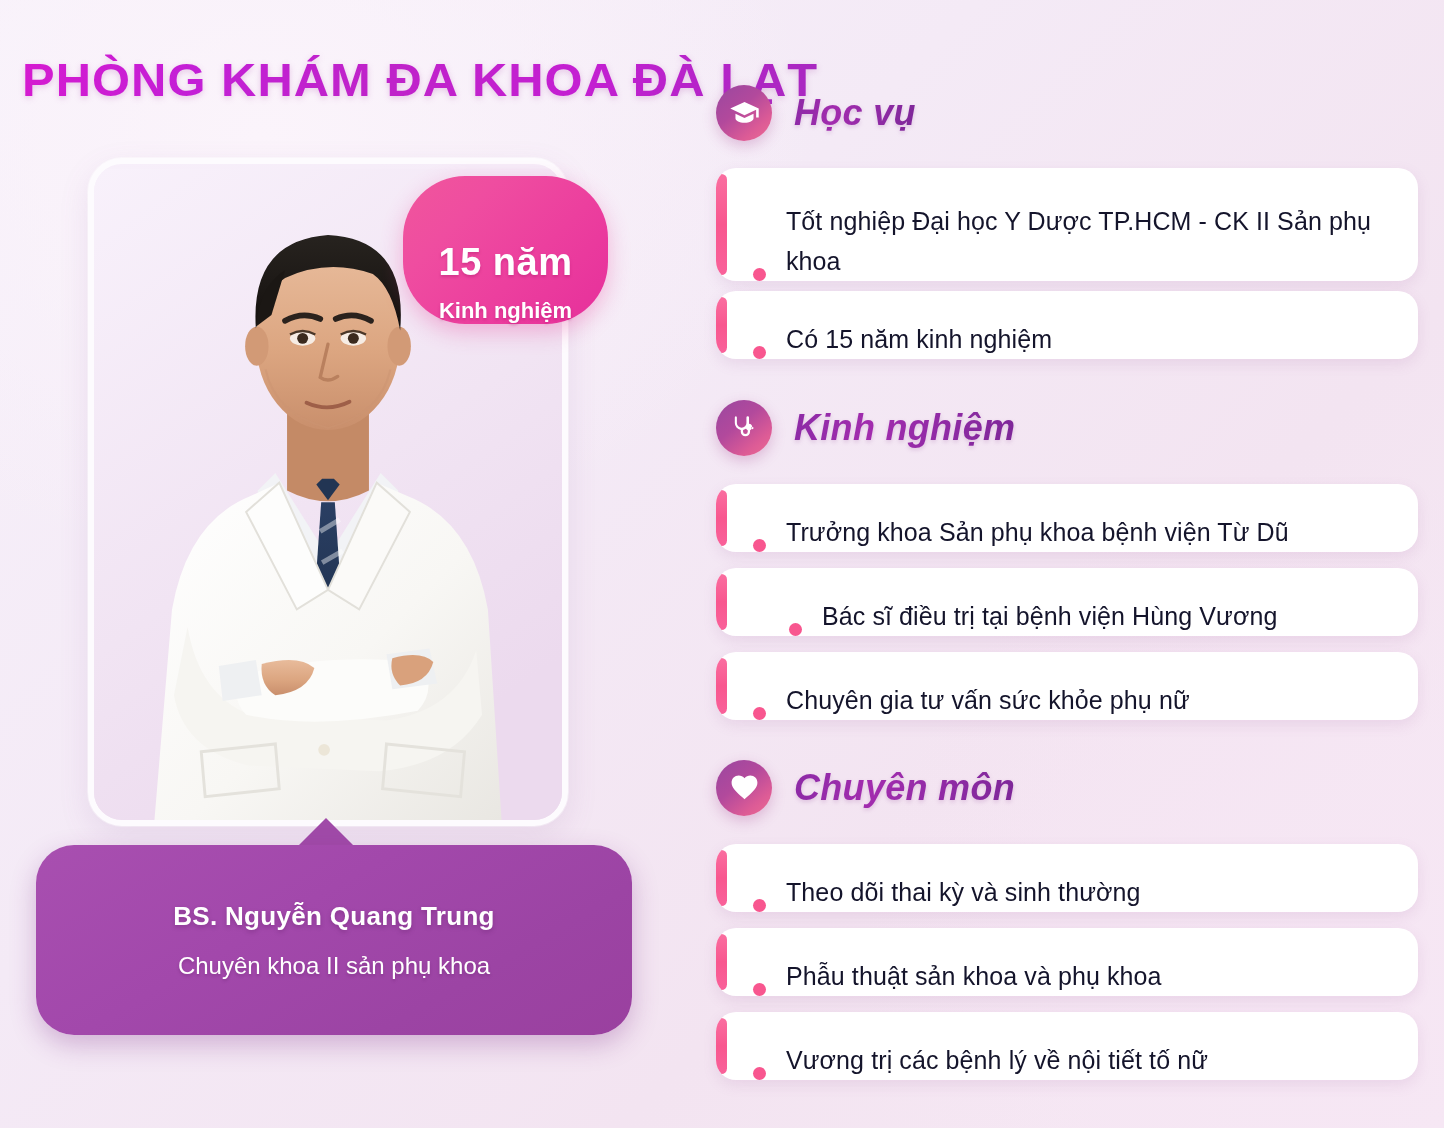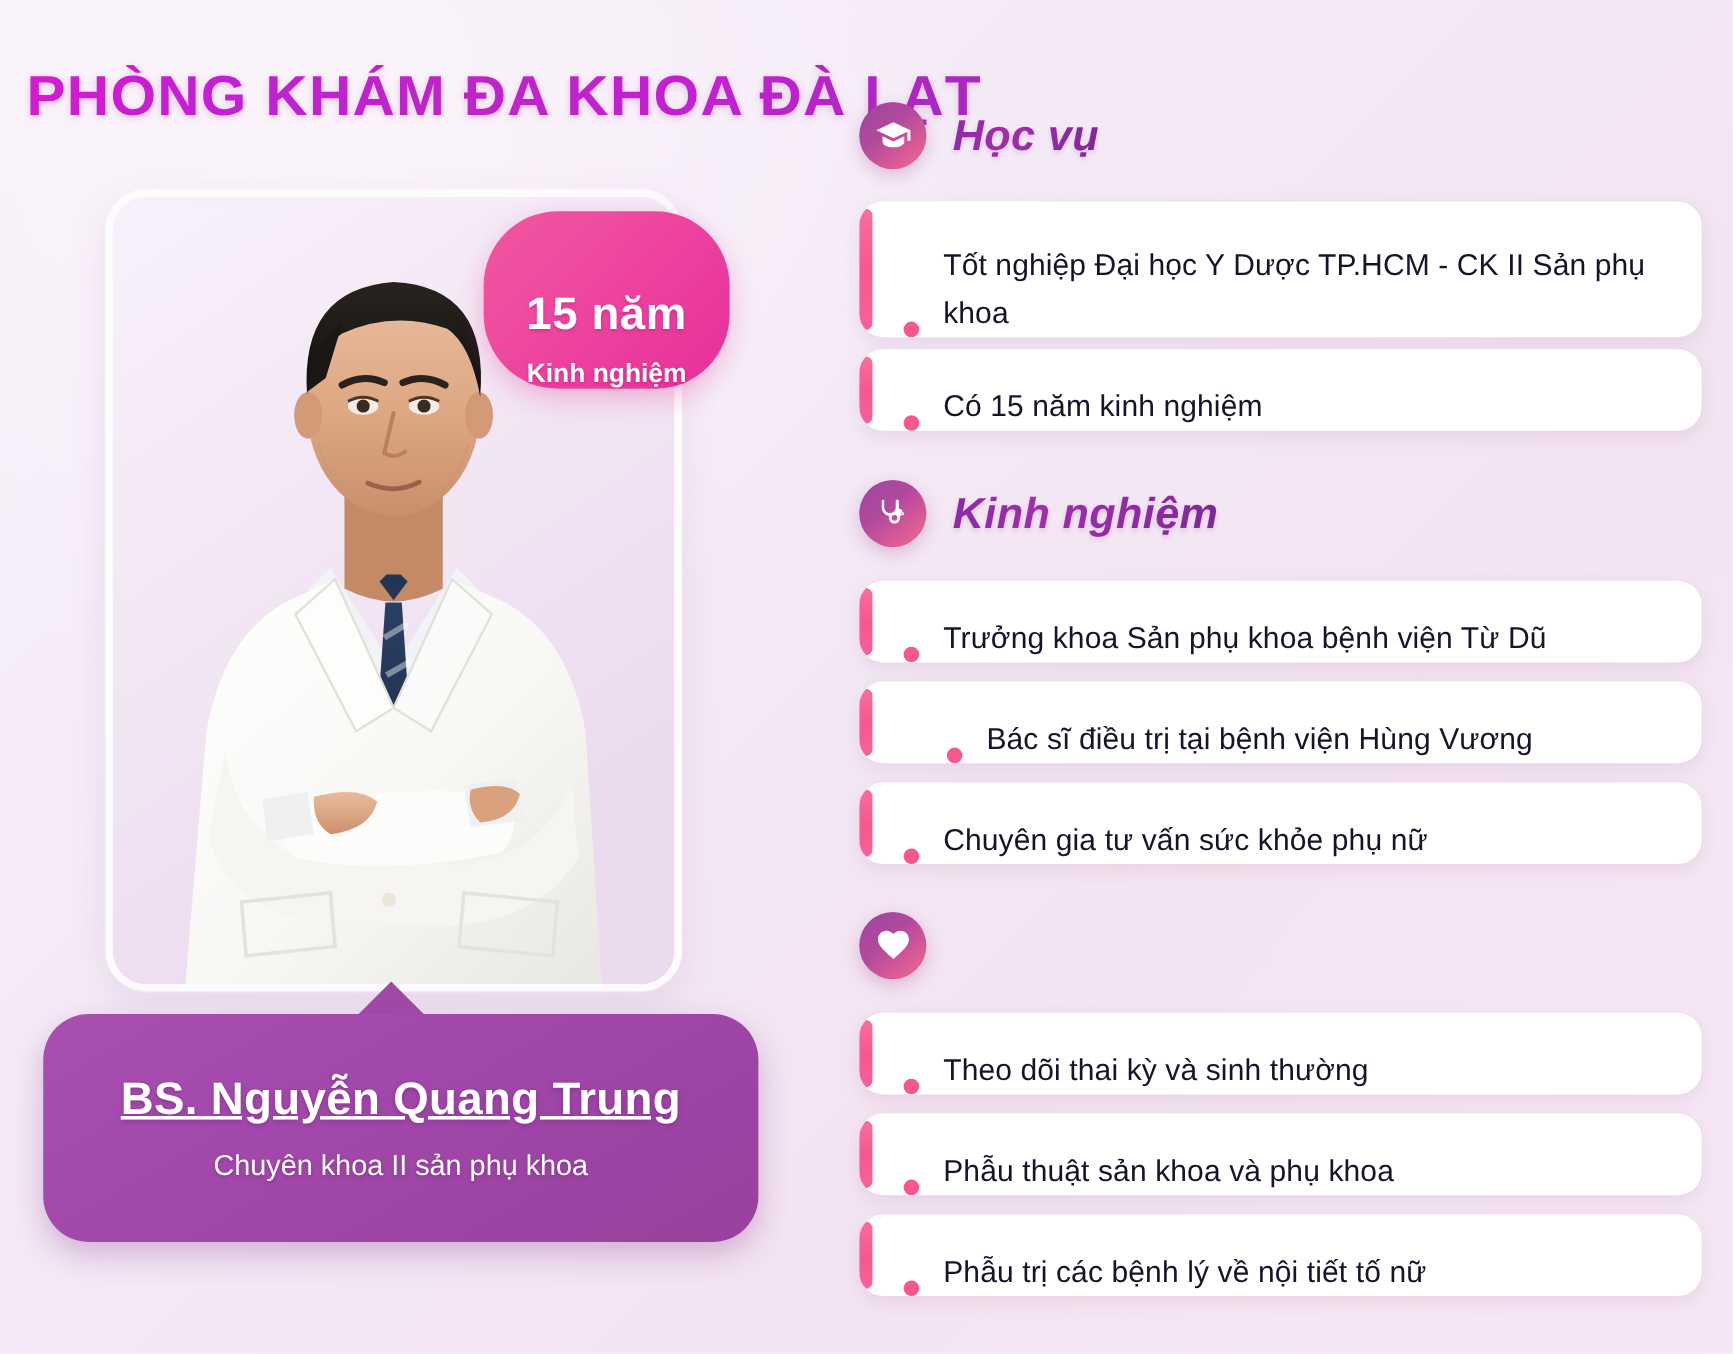--- a/index.html
+++ b/index.html
@@ -77,23 +77,22 @@
     color:#fff;
   }
   .nameplate-pointer {
     position:absolute; left:296px; top:818px;
     width:0; height:0;
     border-left:30px solid transparent;
     border-right:30px solid transparent;
     border-bottom:30px solid #a04aa8;
   }
   .doc-name {
-    font-size:38px; font-weight:bold; letter-spacing:0.3px;
+    font-size:26px; font-weight:bold; letter-spacing:0.3px;
     text-shadow:0 2px 4px rgba(90,25,95,0.35);
-    text-decoration:underline;
   }
   .doc-spec {
     font-size:24px; margin-top:20px; font-weight:normal;
     text-shadow:0 2px 3px rgba(90,25,95,0.3);
   }
 
   
   .right-col { position:absolute; left:708px; top:0; width:710px; height:1128px; }
 
   .section-head { position:absolute; display:flex; align-items:center; }
@@ -298,31 +297,32 @@
     <span class="bullet"></span>
     <span class="item-text">Chuyên gia tư vấn sức khỏe phụ nữ</span>
   </div>
 
   <div class="section-head" style="left:8px; top:760px;">
     <span class="sec-icon">
       <svg viewBox="0 0 24 24">
           <path d="M12 20.3l-1.45-1.32C5.4 14.36 2 11.28 2 7.5 2 4.42 4.42 2 7.5 2c1.74 0 3.41.81 4.5 2.09C13.09 2.81 14.76 2 16.5 2 19.58 2 22 4.42 22 7.5c0 3.78-3.4 6.86-8.55 11.49L12 20.3z"></path>
         </svg>
     </span>
+    <span class="sec-title">Chuyên môn</span>
   </div>
 
   <div class="item-card" style="top:844px; height:68px;">
     <span class="accent"></span>
     <span class="bullet"></span>
     <span class="item-text">Theo dõi thai kỳ và sinh thường</span>
   </div>
   <div class="item-card" style="top:928px; height:68px;">
     <span class="accent"></span>
     <span class="bullet"></span>
     <span class="item-text">Phẫu thuật sản khoa và phụ khoa</span>
   </div>
   <div class="item-card" style="top:1012px; height:68px;">
     <span class="accent"></span>
     <span class="bullet"></span>
-    <span class="item-text">Phẫu trị các bệnh lý về nội tiết tố nữ</span>
+    <span class="item-text">Vương trị các bệnh lý về nội tiết tố nữ</span>
   </div>
 
 </div>
 
 </body></html>

